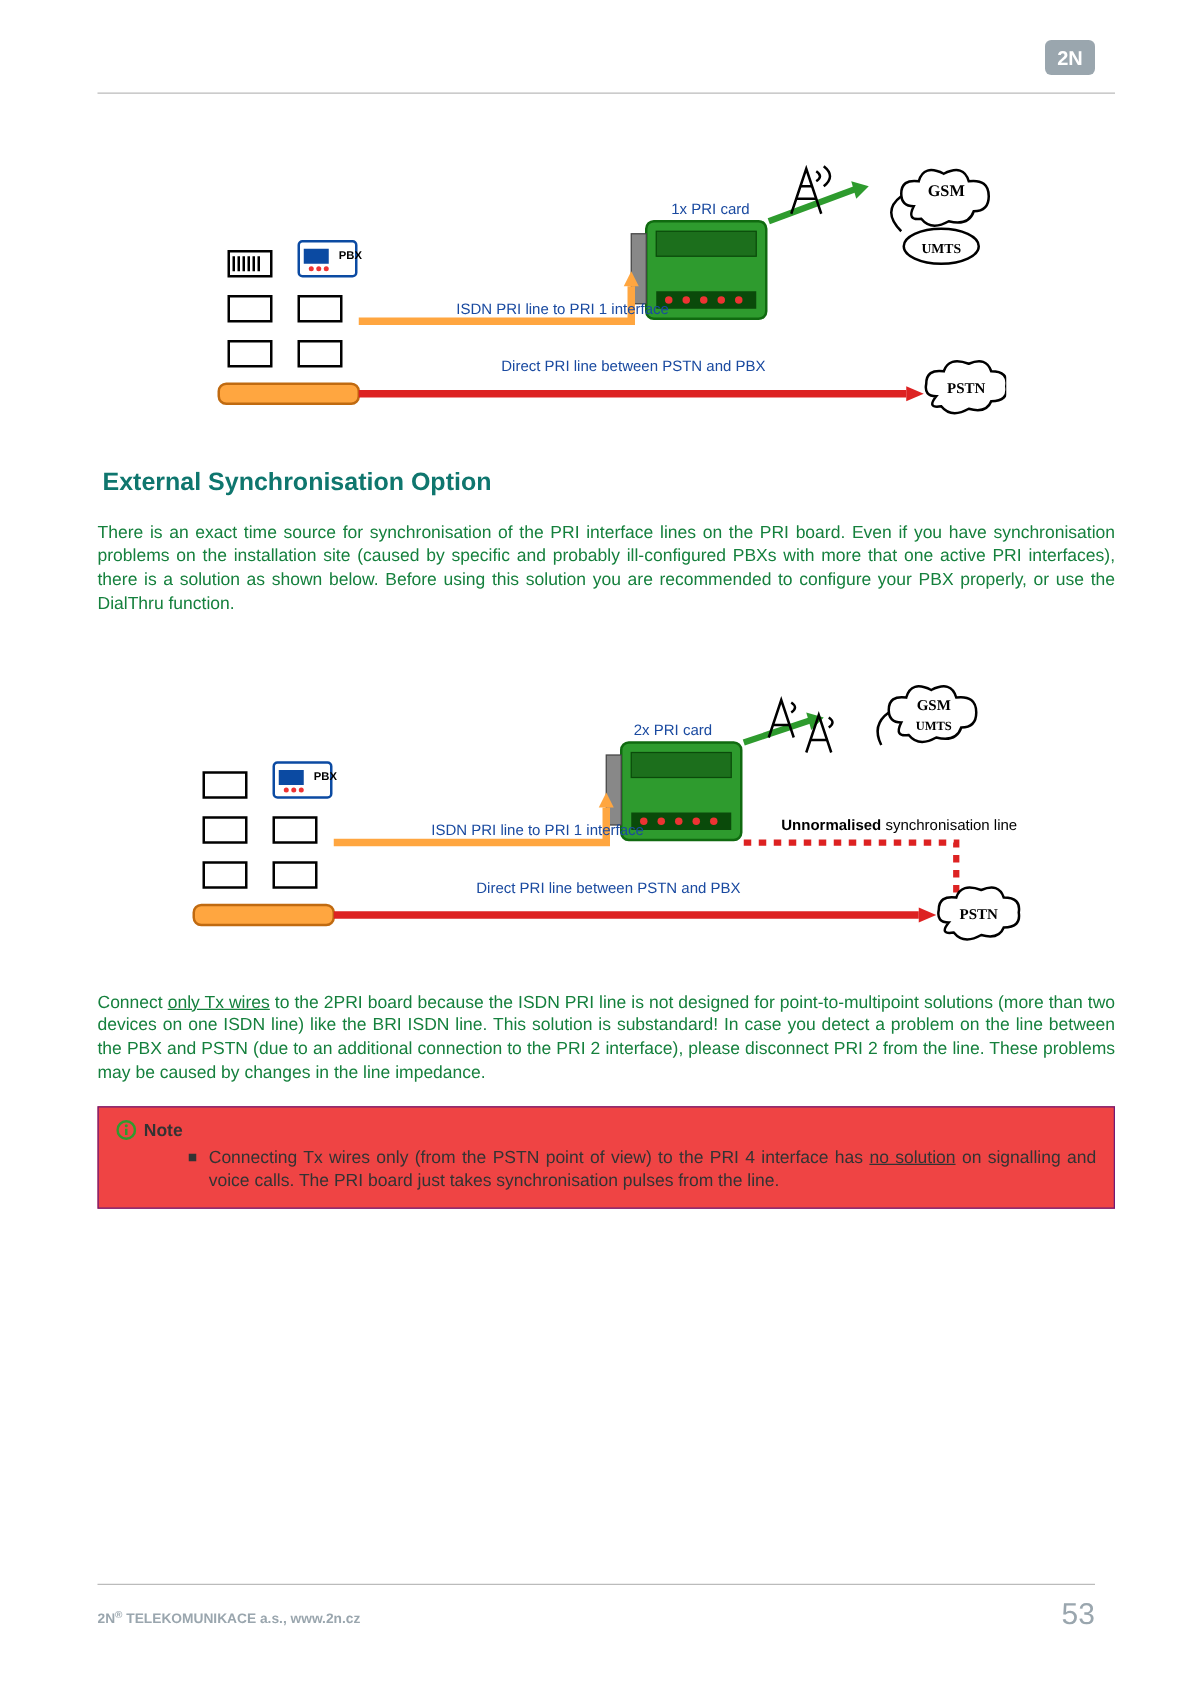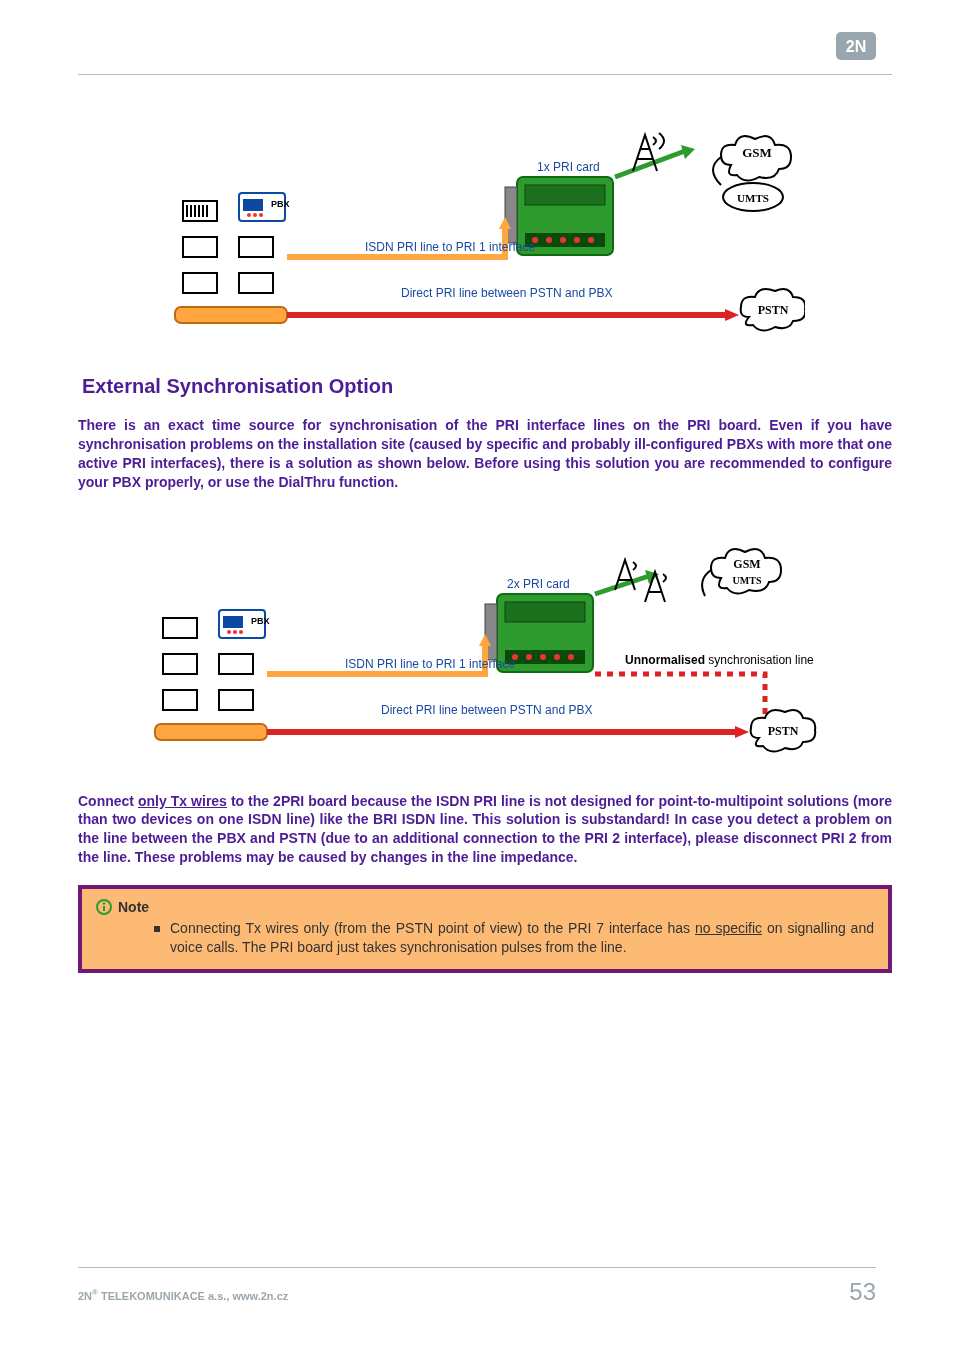--- a/index.html
+++ b/index.html
@@ -37,35 +37,34 @@
   .fig-caption {
     font-size: 14px;
     margin-top: 20px;
     color: #333;
   }
   .fig-caption .figlabel { font-weight: bold; }
   h3.section {
     font-family: Arial, Helvetica, sans-serif;
     font-size: 20px;
     font-weight: bold;
-    color: #4c1d95;
+    color: #0f766e;
     margin: 26px 0 18px 4px;
   }
   p.body {
     font-size: 14px;
     line-height: 1.35;
     text-align: justify;
     margin: 0 0 18px 0;
-    color: #4c1d95;
-    font-weight: bold;
+    color: #15803d;
   }
   .uline { text-decoration: underline; }
   .note-box {
-    border: 4px solid #701a75;
-    background: #fdba74;
+    border: 1px solid #701a75;
+    background: #ef4444;
     padding: 10px 14px 12px 14px;
     margin-top: 14px;
   }
   .note-head {
     display: flex;
     align-items: center;
     margin-bottom: 4px;
     gap: 6px;
   }
   .note-head .icon {
@@ -305,21 +304,21 @@
         <svg width="16" height="16" viewBox="0 0 16 16">
             <circle cx="8" cy="8" r="7" fill="none" stroke="#2e9b2e" stroke-width="2"></circle>
             <circle cx="8" cy="4.5" r="1.2" fill="#2e9b2e"></circle>
             <rect x="7" y="7" width="2" height="5" fill="#2e9b2e"></rect>
           </svg>
       </span>
       <span class="title">Note</span>
     </div>
     <ul class="note-list">
       <li>
-        <span>Connecting Tx wires only (from the PSTN point of view) to the PRI 7 interface has </span><span class="uline">no specific</span><span> on signalling and voice calls. The PRI board just takes synchronisation pulses from the line.</span>
+        <span>Connecting Tx wires only (from the PSTN point of view) to the PRI 4 interface has </span><span class="uline">no solution</span><span> on signalling and voice calls. The PRI board just takes synchronisation pulses from the line.</span>
       </li>
     </ul>
   </div>
 
   <div class="footer">
     <hr class="footer-rule">
     <div class="footer-row">
       <div class="footer-text">
         <span>2N</span><sup>®</sup><span> TELEKOMUNIKACE a.s., www.2n.cz</span>
       </div>

